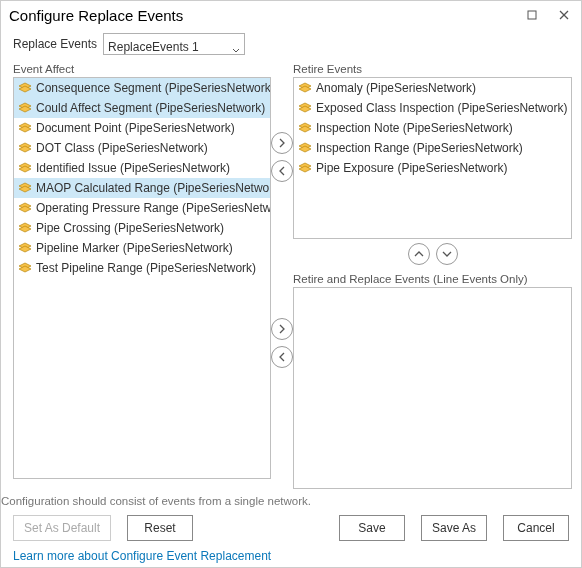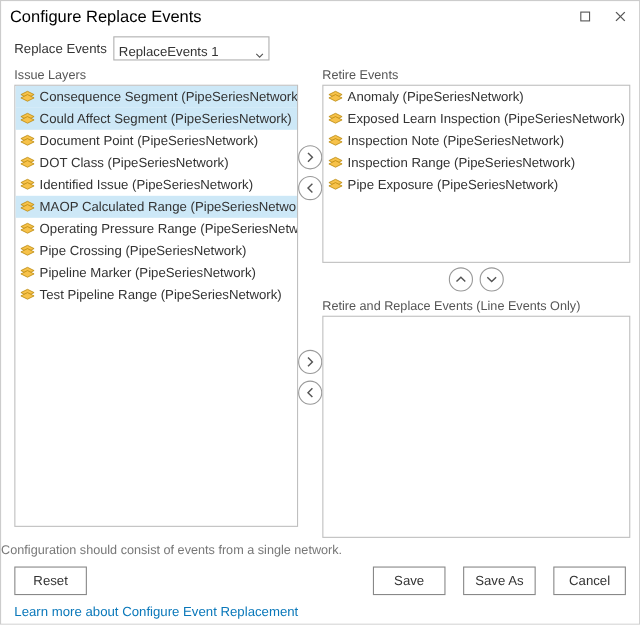--- a/index.html
+++ b/index.html
@@ -61,21 +61,21 @@
   <div class="dropdown">
     <span>ReplaceEvents 1</span>
     <svg width="8" height="6">
           <polyline points="1,1 4,4 7,1" fill="none" stroke="#555" stroke-width="1"></polyline>
         </svg>
   </div>
 </div>
 
 <div class="middle">
   <div class="col col-left">
-    <div class="panel-label">Issue Layers</div>
+    <div class="panel-label">Event Affect</div>
     <div class="listbox left" id="event-layers-list">
           <div class="item selected">
             <svg width="14" height="12" class="layer-icon">
               <polygon points="7,1 13,4 7,7 1,4" fill="#f7c24a" stroke="#b8860b" stroke-width="0.7"></polygon>
               <polygon points="7,4 13,7 7,10 1,7" fill="#f7c24a" stroke="#b8860b" stroke-width="0.7"></polygon>
             </svg>
             <span>Consequence Segment (PipeSeriesNetwork)</span>
           </div>
           <div class="item selected">
             <svg width="14" height="12" class="layer-icon">
@@ -177,21 +177,21 @@
               <polygon points="7,1 13,4 7,7 1,4" fill="#f7c24a" stroke="#b8860b" stroke-width="0.7"></polygon>
               <polygon points="7,4 13,7 7,10 1,7" fill="#f7c24a" stroke="#b8860b" stroke-width="0.7"></polygon>
             </svg>
             <span>Anomaly (PipeSeriesNetwork)</span>
           </div>
           <div class="item">
             <svg width="14" height="12" class="layer-icon">
               <polygon points="7,1 13,4 7,7 1,4" fill="#f7c24a" stroke="#b8860b" stroke-width="0.7"></polygon>
               <polygon points="7,4 13,7 7,10 1,7" fill="#f7c24a" stroke="#b8860b" stroke-width="0.7"></polygon>
             </svg>
-            <span>Exposed Learn Inspection (PipeSeriesNetwork)</span>
+            <span>Exposed Class Inspection (PipeSeriesNetwork)</span>
           </div>
           <div class="item">
             <svg width="14" height="12" class="layer-icon">
               <polygon points="7,1 13,4 7,7 1,4" fill="#f7c24a" stroke="#b8860b" stroke-width="0.7"></polygon>
               <polygon points="7,4 13,7 7,10 1,7" fill="#f7c24a" stroke="#b8860b" stroke-width="0.7"></polygon>
             </svg>
             <span>Inspection Note (PipeSeriesNetwork)</span>
           </div>
           <div class="item">
             <svg width="14" height="12" class="layer-icon">
@@ -221,20 +221,21 @@
       </div>
     </div>
     <div class="panel-label">Retire and Replace Events (Line Events Only)</div>
     <div class="listbox replace" id="retire-replace-events-list"></div>
   </div>
 </div>
 
 <div class="hint">Configuration should consist of events from a single network.</div>
 
 <div class="button-row">
+  <div class="btn disabled">Set As Default</div>
   <div class="btn">Reset</div>
   <div class="spacer"></div>
   <div class="btn">Save</div>
   <div class="btn">Save As</div>
   <div class="btn">Cancel</div>
 </div>
 
 <div class="link">Learn more about Configure Event Replacement</div>
 
 </div>

